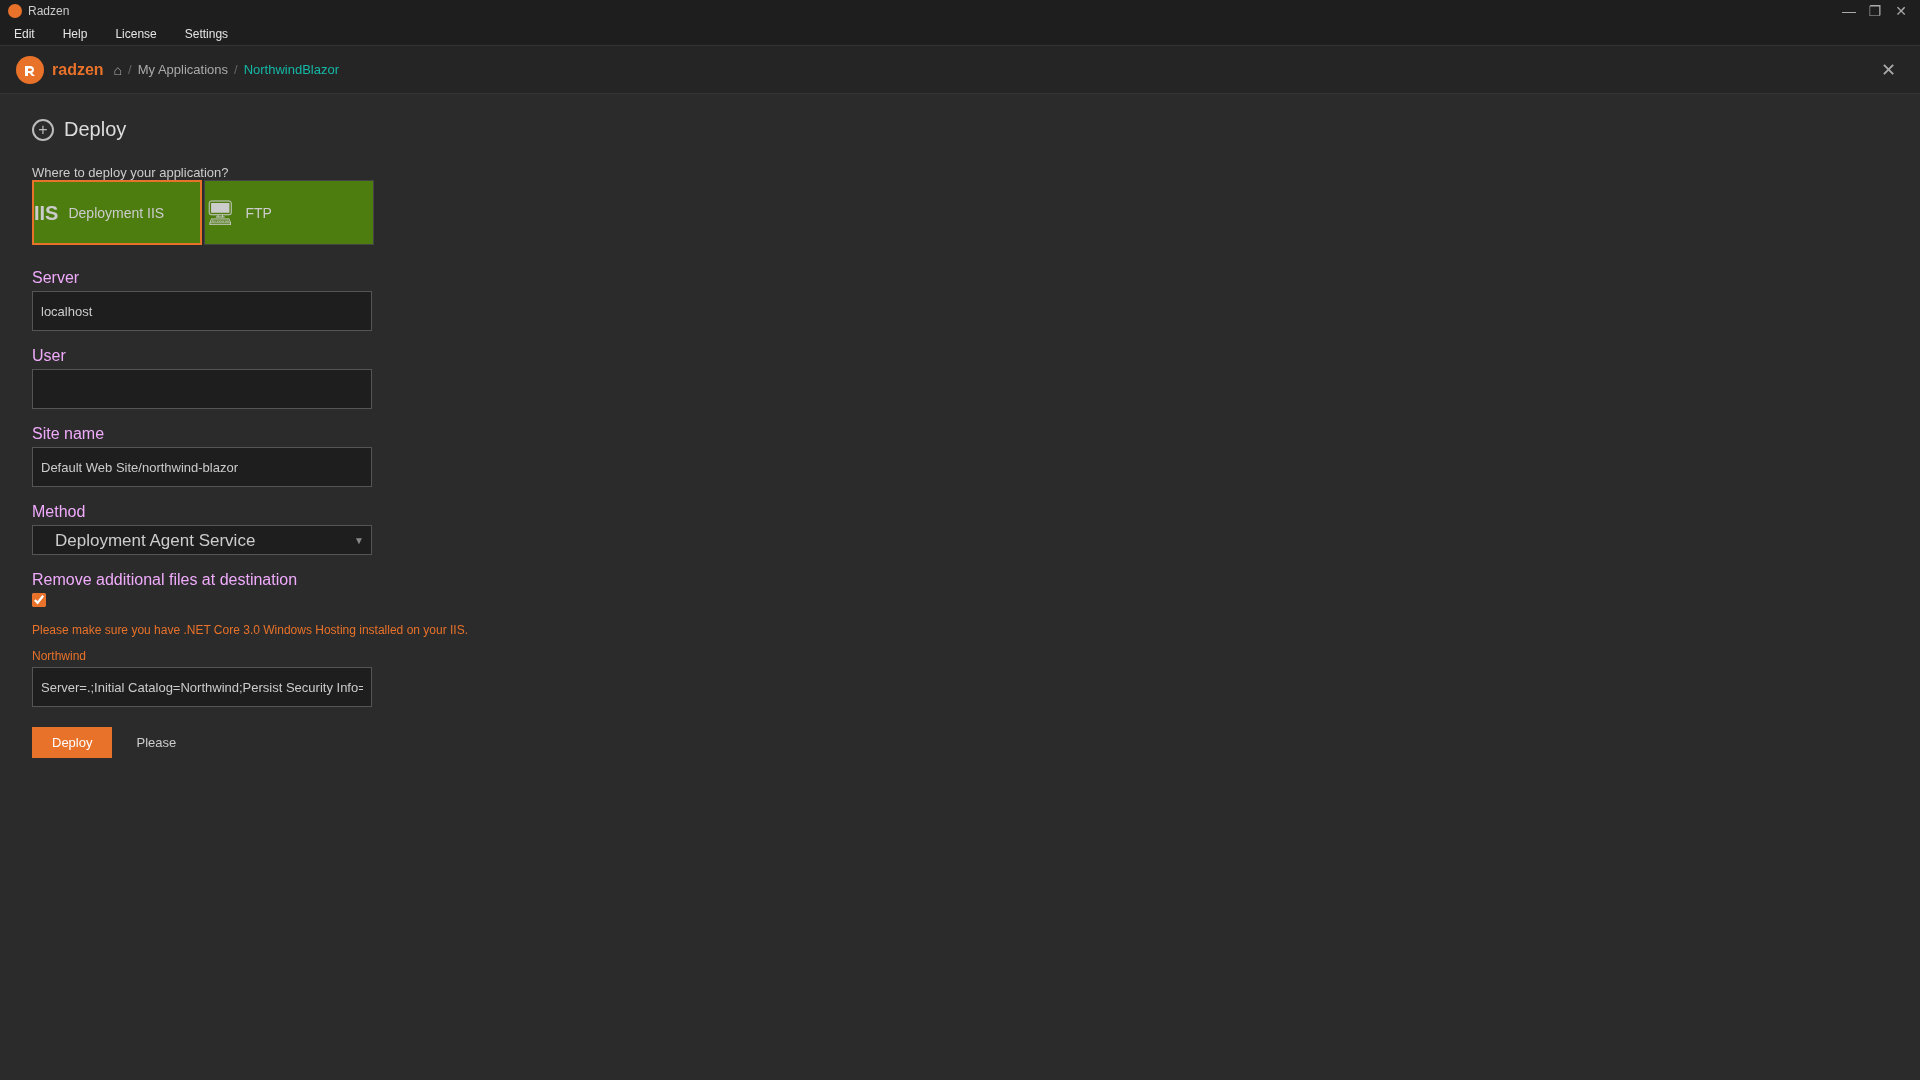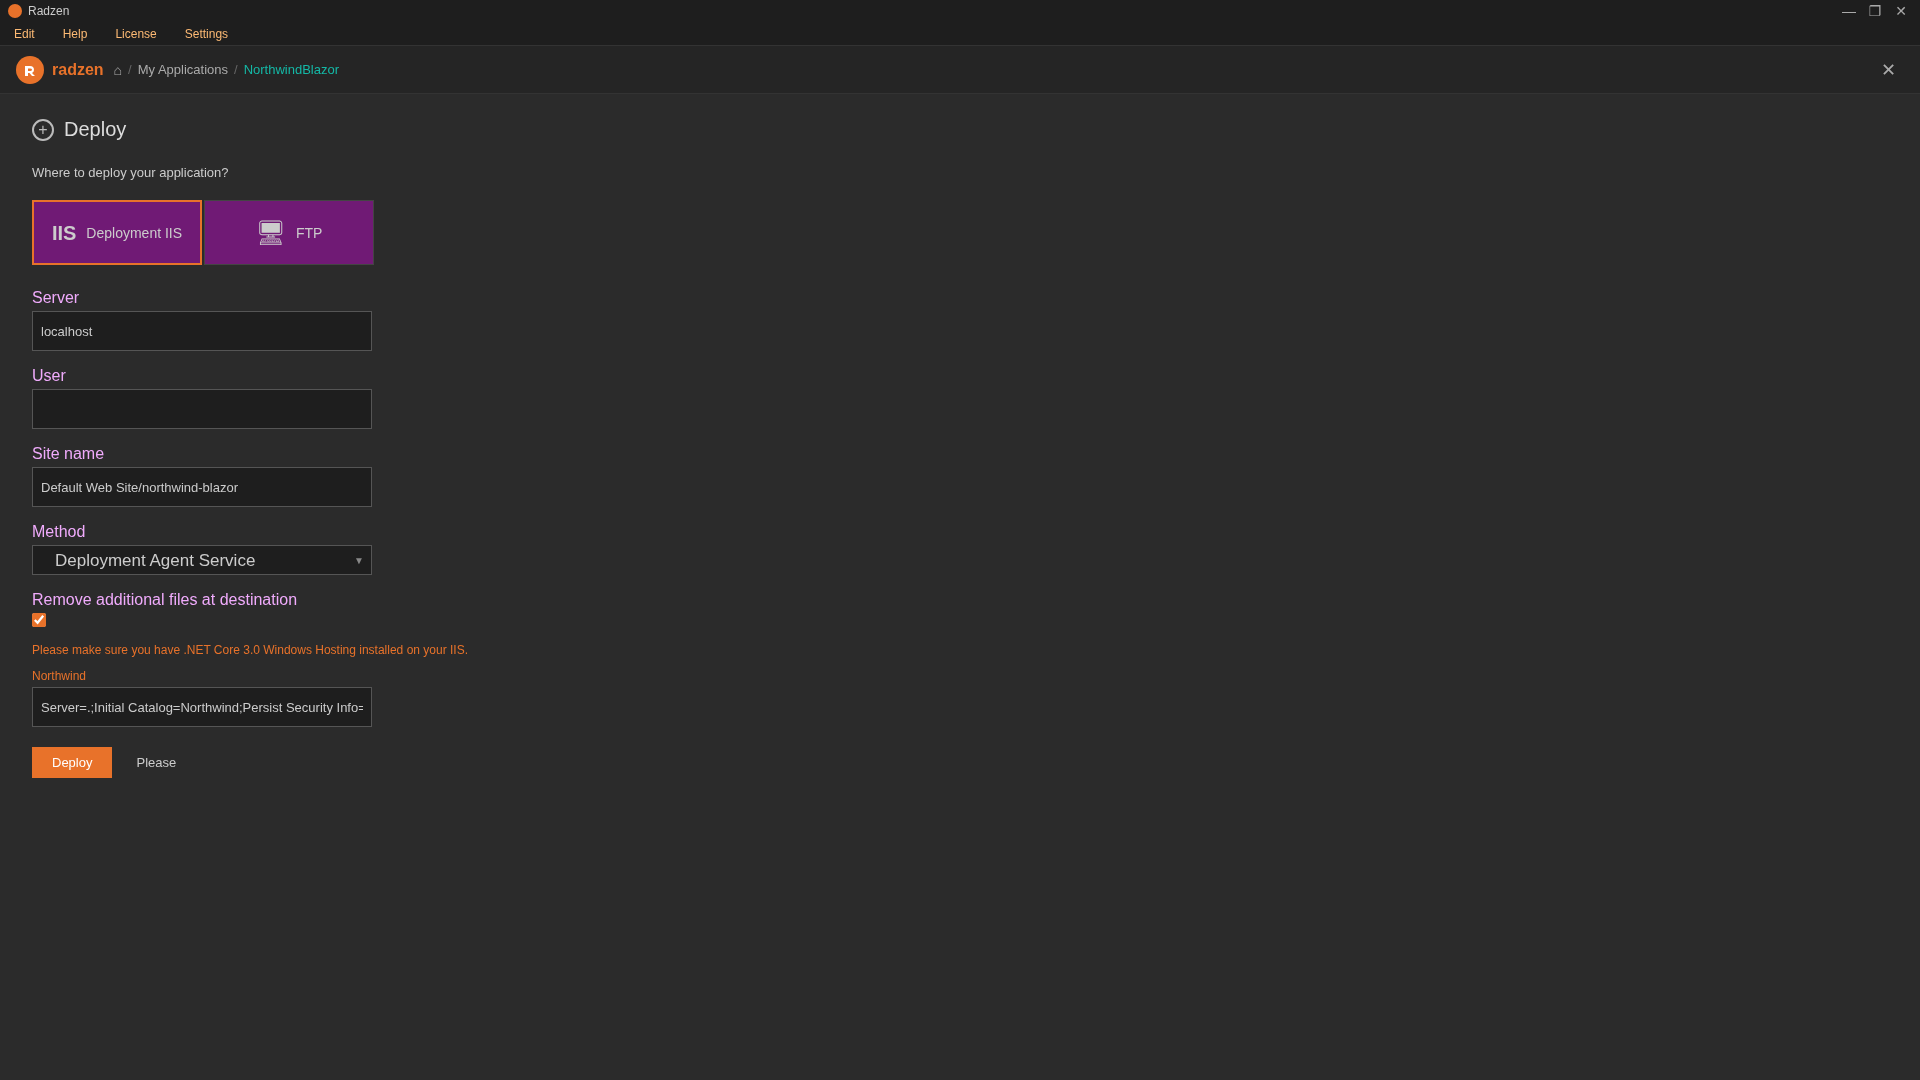--- a/index.html
+++ b/index.html
@@ -58,21 +58,21 @@
       background: #1e1e1e;
       height: 24px;
       display: flex;
       align-items: center;
       padding: 0 8px;
       gap: 16px;
       border-bottom: 1px solid #333;
     }
     .menu-item {
       font-size: 12px;
-      color: #fdba74;
+      color: #e5e5e5;
       cursor: pointer;
       padding: 2px 6px;
     }
 
     
     .app-header {
       background: #252525;
       height: 48px;
       display: flex;
       align-items: center;
@@ -157,36 +157,35 @@
     .deploy-title {
       font-size: 20px;
       color: #ddd;
       font-weight: 400;
     }
 
     
     .section-label {
       color: #ccc;
       font-size: 13px;
-      margin-bottom: 20px;
+      margin-bottom: 0;
     }
 
     .deploy-options {
       display: flex;
       gap: 2px;
       margin-bottom: 24px;
     }
     .deploy-option {
       width: 170px;
       height: 65px;
-      background: #701a75;
+      background: #4d7c0f;
       border: 1px solid #444;
       display: flex;
       align-items: center;
-      justify-content: center;
       gap: 10px;
       cursor: pointer;
       color: #ccc;
       font-size: 14px;
     }
     .deploy-option.selected {
       border: 2px solid #e8722a;
     }
     .iis-text {
       font-size: 20px;

